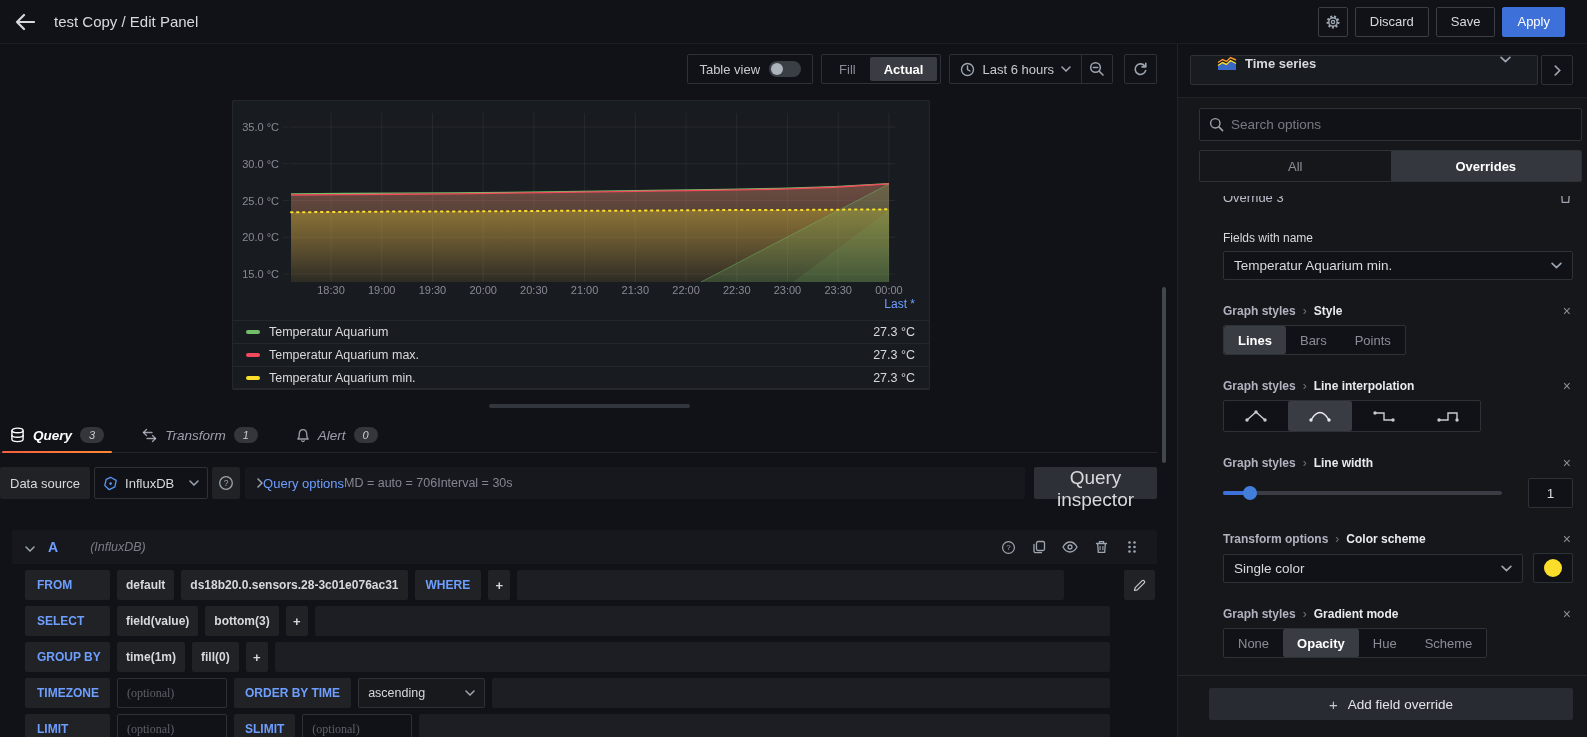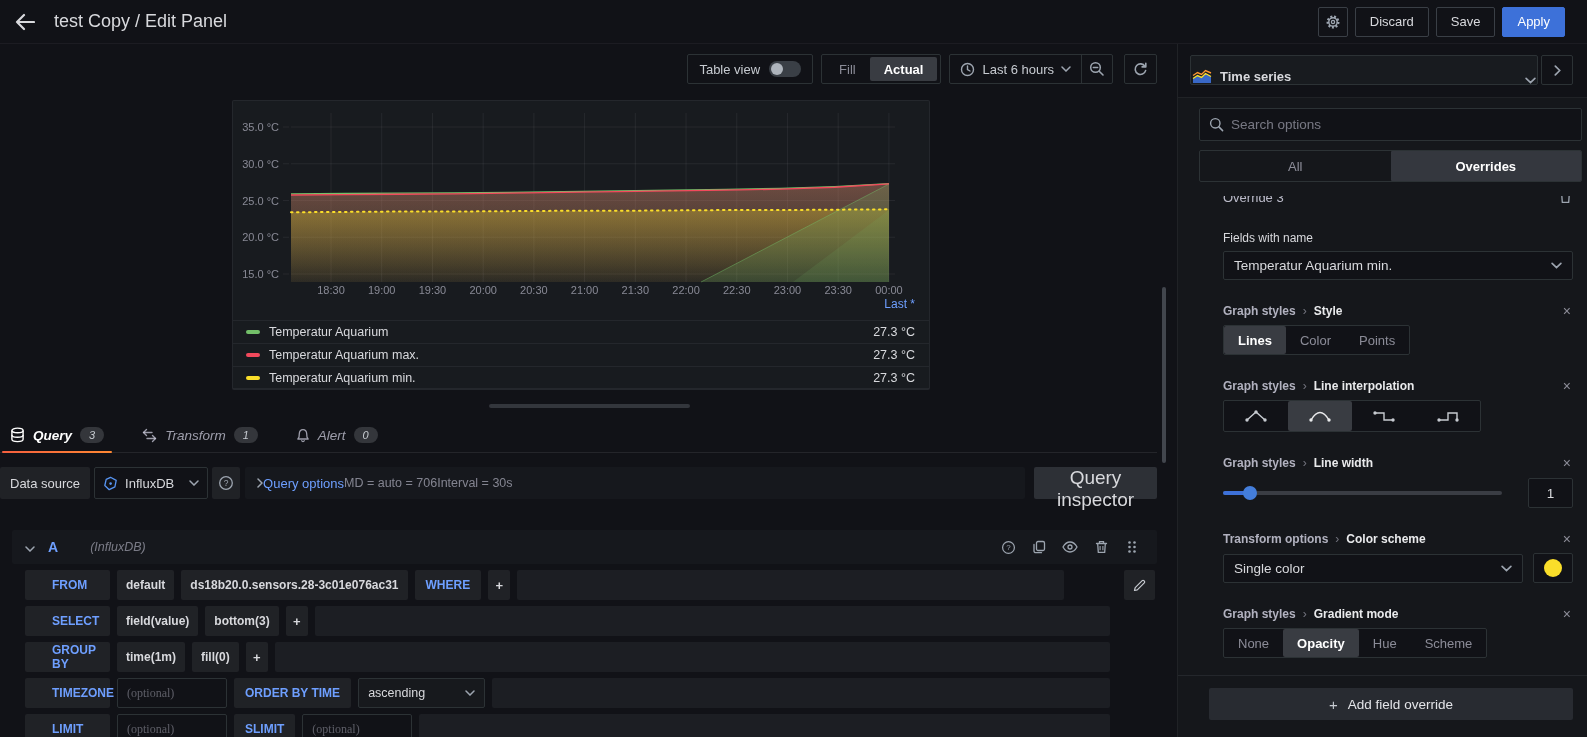--- a/index.html
+++ b/index.html
@@ -6,21 +6,21 @@
   html,body { width:1587px; height:737px; overflow:hidden; background:#111217;
     font-family:"Liberation Sans", sans-serif; color:#CCCCDC; }
   #app { position:relative; width:1587px; height:737px; }
 
   
   .topbar { position:absolute; left:0; top:0; width:1587px; height:44px;
     background:#111217; border-bottom:1px solid rgba(204,204,220,0.06);
     display:flex; align-items:center; }
   .back-btn { width:30px; height:30px; margin-left:10px; background:none; border:none;
     color:#D8D9DD; cursor:pointer; display:flex; align-items:center; justify-content:center; }
-  .page-title { margin-left:14px; font-size:18px; font-weight:500; color:#D8D9DD; }
+  .page-title { margin-left:14px; font-size:15px; font-weight:500; color:#D8D9DD; }
   .topbar-right { margin-left:auto; display:flex; align-items:center; gap:7px; margin-right:22px; }
   .tb-btn { height:30px; border:1px solid #3A3F46; background:transparent; border-radius:2px;
     color:#D8D9DD; font-size:13px; font-weight:500; padding:0 14px; cursor:pointer;
     display:flex; align-items:center; justify-content:center; font-family:inherit; }
   .tb-btn.icon-only { width:30px; padding:0; color:#9DA5B0; }
   .tb-btn.primary { background:#3D71D9; border-color:#3D71D9; color:#fff; }
 
   
   .toolbar { position:absolute; top:54px; right:430px; height:30px; display:flex; gap:8px; }
   .tv-box { height:30px; border:1px solid #2C3235; border-radius:2px; display:flex;
@@ -94,43 +94,43 @@
   .query-card { position:absolute; left:12px; top:530px; width:1145px; }
   .qa-header { height:34px; background:#16181D; border-radius:2px; display:flex; align-items:center; }
   .qa-chevron { margin-left:8px; color:#9DA5B0; cursor:pointer; width:20px; text-align:center; }
   .qa-ref { margin-left:8px; color:#6E9FFF; font-weight:700; font-size:14px; }
   .qa-ds { margin-left:32px; color:rgba(204,204,220,0.55); font-size:12.5px; font-style:italic; }
   .qa-icons { margin-left:auto; display:flex; align-items:center; gap:13px; padding-right:16px; color:#9DA5B0; }
   .qa-icons .ibtn { background:none; border:none; color:#9DA5B0; cursor:pointer; width:18px; height:18px;
     display:flex; align-items:center; justify-content:center; padding:0; }
   .q-row { position:relative; margin:6px 0 0 13px; width:1085px; height:30px; display:flex; gap:7px; }
   .q-label { width:85px; flex:0 0 85px; background:#202226; border-radius:2px; display:flex; align-items:center;
-    padding-left:27px; color:#6E9FFF; font-size:12px; font-weight:700; cursor:pointer; }
+    padding-left:12px; color:#6E9FFF; font-size:12px; font-weight:700; cursor:pointer; }
   .q-label.slim { width:auto; flex:0 0 auto; padding:0 11px; }
   .q-seg { background:#202226; border-radius:2px; display:flex; align-items:center; padding:0 9px;
     color:#D8D9DD; font-size:12px; font-weight:600; cursor:pointer; white-space:nowrap; }
   .q-plus { background:#202226; border-radius:2px; width:22px; display:flex; align-items:center;
     justify-content:center; color:#D8D9DD; font-size:13px; font-weight:600; cursor:pointer; }
   .q-fill { flex:1; background:#1C1E23; border-radius:2px; }
   .q-input { width:110px; background:#111217; border:1px solid #2C3235; border-radius:2px;
     color:#D8D9DD; font-size:12px; padding:0 9px; font-family:Liberation Serif, serif; }
   .q-input::placeholder { color:rgba(204,204,220,0.4); }
   .q-select { width:127px; background:#17191D; border:1px solid #2C3235; border-radius:2px;
     display:flex; align-items:center; justify-content:space-between; padding:0 9px; cursor:pointer;
     color:#D8D9DD; font-size:12.5px; }
   .pencil-btn { position:absolute; left:1099px; top:0; width:31px; height:30px; background:#202226;
     border:none; border-radius:2px; color:#C7CBD1; cursor:pointer; display:flex;
     align-items:center; justify-content:center; }
 
   
   .sidebar { position:absolute; left:1177px; top:44px; width:410px; height:693px;
     border-left:1px solid #202226; background:#111217; }
   .viz-select { position:absolute; left:12px; top:11px; width:348px; height:30px; background:#181B1F;
-    border:1px solid #2C3235; border-radius:2px; display:flex; align-items:flex-end; gap:8px;
-    padding:0 1px; cursor:pointer; }
+    border:1px solid #2C3235; border-radius:2px; display:flex; align-items:flex-start; gap:8px;
+    padding:0 26px; cursor:pointer; }
   .viz-name { font-size:13px; font-weight:700; color:#D8D9DD; }
   .viz-select .chev { margin-left:auto; }
   .pane-collapse { position:absolute; left:363px; top:11px; width:32px; height:30px;
     border:1px solid #2C3235; border-radius:2px; background:none; color:#9DA5B0; cursor:pointer;
     display:flex; align-items:center; justify-content:center; }
   .options-pane { position:absolute; left:0; top:53px; width:410px; height:640px; background:#15171B;
     border-top:1px solid #202226; }
   .search-box { position:absolute; left:21px; top:10px; width:383px; height:33px; background:#111217;
     border:1px solid #2C3235; border-radius:2px; display:flex; align-items:center; padding:0 9px; gap:7px; }
   .search-box input { flex:1; background:none; border:none; outline:none; color:#CCCCDC;
@@ -548,21 +548,21 @@
 
           
           <div class="sec-header">
             <span class="sec-cat">Graph styles</span>
             <span class="sec-sep">›</span>
             <span class="sec-name">Style</span>
             <button class="sec-close">×</button>
           </div>
           <div class="opt-group">
             <button class="opt-btn active">Lines</button>
-            <button class="opt-btn">Color</button>
+            <button class="opt-btn">Bars</button>
             <button class="opt-btn">Points</button>
           </div>
 
           
           <div class="sec-header">
             <span class="sec-cat">Graph styles</span>
             <span class="sec-sep">›</span>
             <span class="sec-name">Line interpolation</span>
             <button class="sec-close">×</button>
           </div>

